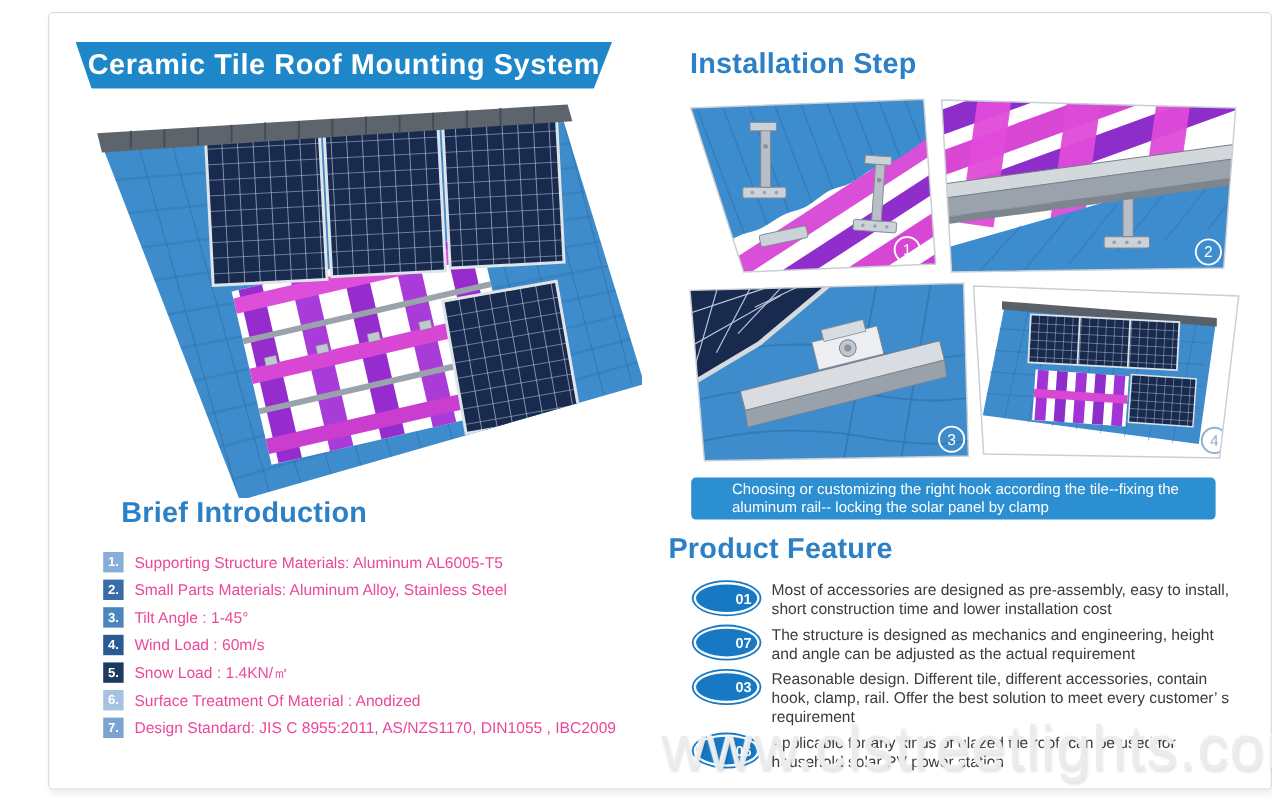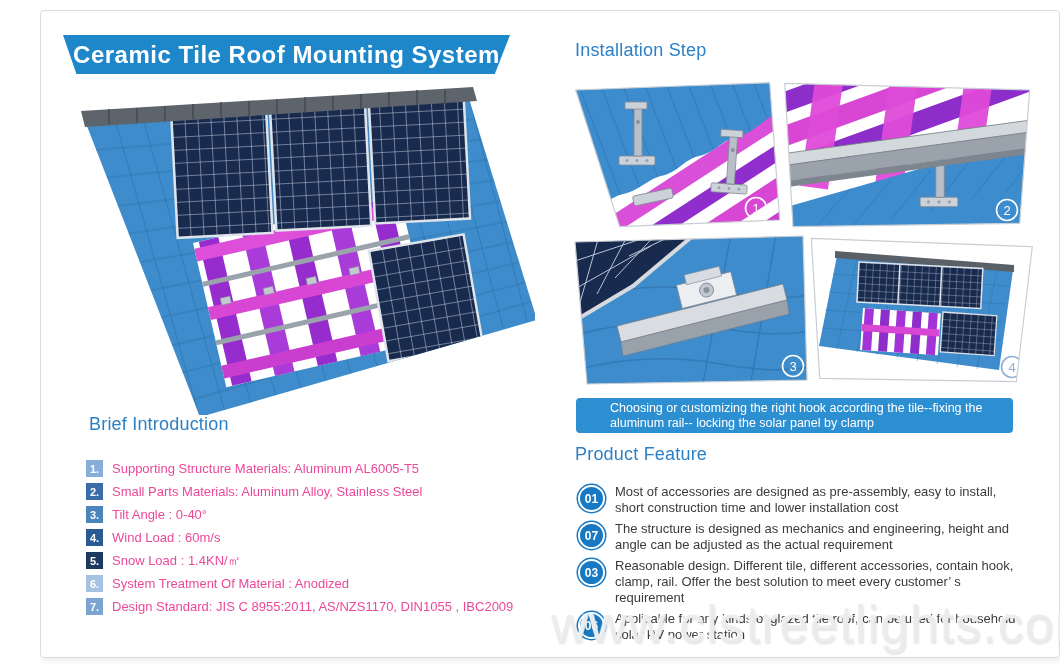--- a/index.html
+++ b/index.html
@@ -5,24 +5,24 @@
   html,body{margin:0;padding:0;background:#fff;}
   #canvas{position:relative;width:1060px;height:672px;background:#fff;overflow:hidden;
           font-family:"Liberation Sans",sans-serif;margin-left:13px;}
   .frame{position:absolute;left:27px;top:10px;width:1018px;height:646px;
          border:1px solid #dcdcdc;border-radius:4px;box-shadow:2px 3px 5px rgba(0,0,0,.07);}
   
   .banner{position:absolute;left:50px;top:35px;width:447px;height:39px;background:#1e87c9;
           clip-path:polygon(0 0,100% 0,96.6% 100%,3% 100%);
           display:flex;align-items:center;justify-content:center;
           color:#fff;font-size:24px;font-weight:bold;letter-spacing:.5px;}
-  .heading{position:absolute;color:#2c80c6;font-size:18px;font-weight:normal;letter-spacing:.2px;}
-  #brief-heading{left:76px;top:414px;text-align:center;}
+  .heading{position:absolute;color:#2c80c6;font-size:24px;font-weight:bold;letter-spacing:.2px;}
+  #brief-heading{left:88px;top:414px;text-align:center;}
   #install-heading{left:562px;top:40px;}
-  #feature-heading{left:562px;top:444px;}
+  #feature-heading{left:544px;top:444px;}
   
   .brief-list{position:absolute;left:73px;top:457px;margin:0;padding:0;list-style:none;}
   .brief-list li{display:flex;align-items:center;height:23px;}
   .num-badge{width:17px;height:17px;margin-right:9px;display:flex;align-items:center;
              justify-content:center;color:#fff;font-size:11px;font-weight:bold;flex:0 0 17px;}
   .brief-list li:nth-child(1) .num-badge{background:#86aed8;}
   .brief-list li:nth-child(2) .num-badge{background:#3a6ca8;}
   .brief-list li:nth-child(3) .num-badge{background:#4c84bc;}
   .brief-list li:nth-child(4) .num-badge{background:#2a5a92;}
   .brief-list li:nth-child(5) .num-badge{background:#1c3a60;}
@@ -38,21 +38,21 @@
   
   .caption{position:absolute;left:563px;top:398px;width:437px;height:35px;background:#2b8fd2;
            border-radius:4px;color:#fff;font-size:12.5px;line-height:15px;
            box-sizing:border-box;padding:3px 14px 0 34px;}
   
   .feature-list{position:absolute;left:562px;top:484px;margin:0;padding:0;list-style:none;width:452px;}
   .feature-list li{display:flex;margin-bottom:5px;}
   .fbadge{width:23px;height:23px;border-radius:50%;background:#1779c4;border:2px solid #fff;
           box-shadow:0 0 0 1.5px #1779c4;color:#fff;font-size:12px;font-weight:bold;
           display:flex;align-items:center;justify-content:center;flex:0 0 23px;
-          margin:1px 10px 0 3px;}
+          margin:1px 10px 0 3px;padding-left:28px;}
   .ftext{font-size:13px;line-height:16px;color:#3b3b3b;width:412px;}
   
   .watermark{position:absolute;left:538px;top:594px;font-size:52px;color:rgba(233,235,237,.92);
              letter-spacing:1px;white-space:nowrap;z-index:6;pointer-events:none;
              text-shadow:1px 2px 2px rgba(0,0,0,.10), -1px -1px 1px #ffffff;}
   svg text{font-family:"Liberation Sans",sans-serif;}
 </style>
 </head>
 <body>
 
@@ -160,33 +160,33 @@
     <li>
       <span class="num-badge">1.</span>
       <span class="brief-text">Supporting Structure Materials: Aluminum  AL6005-T5</span>
       </li>
     <li>
       <span class="num-badge">2.</span>
       <span class="brief-text">Small Parts Materials: Aluminum Alloy, Stainless Steel</span>
       </li>
     <li>
       <span class="num-badge">3.</span>
-      <span class="brief-text">Tilt Angle : 0-40°</span>
+      <span class="brief-text">Tilt Angle : 1-45°</span>
       </li>
     <li>
       <span class="num-badge">4.</span>
       <span class="brief-text">Wind Load : 60m/s</span>
       </li>
     <li>
       <span class="num-badge">5.</span>
       <span class="brief-text">Snow Load : 1.4KN/㎡</span>
       </li>
     <li>
       <span class="num-badge">6.</span>
-      <span class="brief-text">System Treatment Of Material : Anodized</span>
+      <span class="brief-text">Surface Treatment Of Material : Anodized</span>
       </li>
     <li>
       <span class="num-badge">7.</span>
       <span class="brief-text">Design Standard: JIS C 8955:2011, AS/NZS1170, DIN1055 , IBC2009</span>
       </li>
   </ul>
 
   <div id="install-heading" class="heading">Installation Step</div>
 
   <svg id="step1" class="stepimg" width="212" height="150" viewBox="0 0 212 150">

